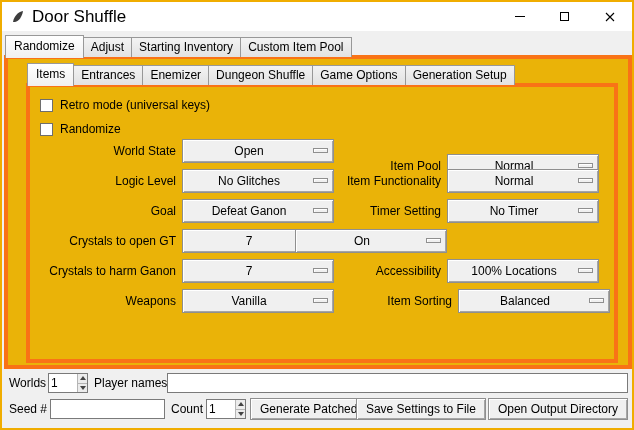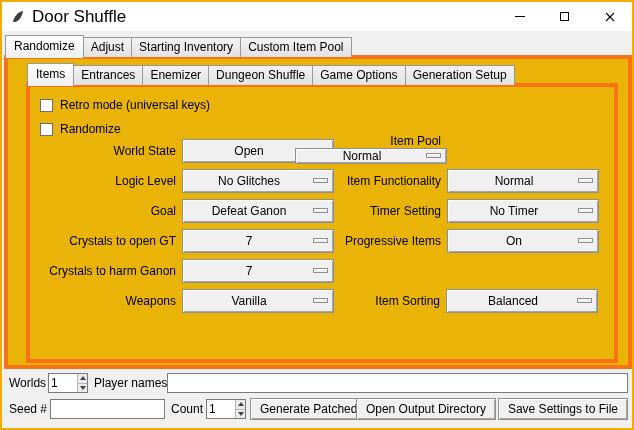--- a/index.html
+++ b/index.html
@@ -207,21 +207,21 @@
         </div>
       </div>
       <div class="row" style="left:0; top:203px;">
         <span class="lbl">Weapons</span>
         <div class="dd">
           <span class="dd-val">Vanilla</span>
           <span class="dd-ind"></span>
         </div>
       </div>
 
-      <div class="row" style="left:265px; top:47px;flex-direction:column;">
+      <div class="row" style="left:265px; top:68px;">
         <span class="lbl">Item Pool</span>
         <div class="dd">
           <span class="dd-val">Normal</span>
           <span class="dd-ind"></span>
         </div>
       </div>
       <div class="row" style="left:265px; top:83px;">
         <span class="lbl">Item Functionality</span>
         <div class="dd">
           <span class="dd-val">Normal</span>
@@ -229,27 +229,33 @@
         </div>
       </div>
       <div class="row" style="left:265px; top:113px;">
         <span class="lbl">Timer Setting</span>
         <div class="dd">
           <span class="dd-val">No Timer</span>
           <span class="dd-ind"></span>
         </div>
       </div>
       <div class="row" style="left:265px; top:143px;">
-        <span class="lbl">Progressive Items</span>
         <div class="dd">
           <span class="dd-val">On</span>
           <span class="dd-ind"></span>
         </div>
       </div>
-      <div class="row" style="left:264px; top:203px;justify-content:flex-end;">
+      <div class="row" style="left:265px; top:173px;">
+        <span class="lbl">Accessibility</span>
+        <div class="dd">
+          <span class="dd-val">100% Locations</span>
+          <span class="dd-ind"></span>
+        </div>
+      </div>
+      <div class="row" style="left:276px; top:203px;justify-content:flex-end;">
         <span class="lbl">Item Sorting</span>
         <div class="dd">
           <span class="dd-val">Balanced</span>
           <span class="dd-ind"></span>
         </div>
       </div>
 
     </div>
   </div>
 
@@ -277,17 +283,17 @@
       <span class="spin-btn">
           <span class="tri-up"></span>
         </span>
       <span class="spin-btn">
           <span class="tri-down"></span>
         </span>
     </span>
   </div>
   <button class="btn gen-btn">Generate Patched Rom</button>
   <div class="right-btns">
+    <button class="btn">Save Settings to File</button>
     <button class="btn">Open Output Directory</button>
-    <button class="btn">Save Settings to File</button>
   </div>
 
 </div>
 
 </body></html>

